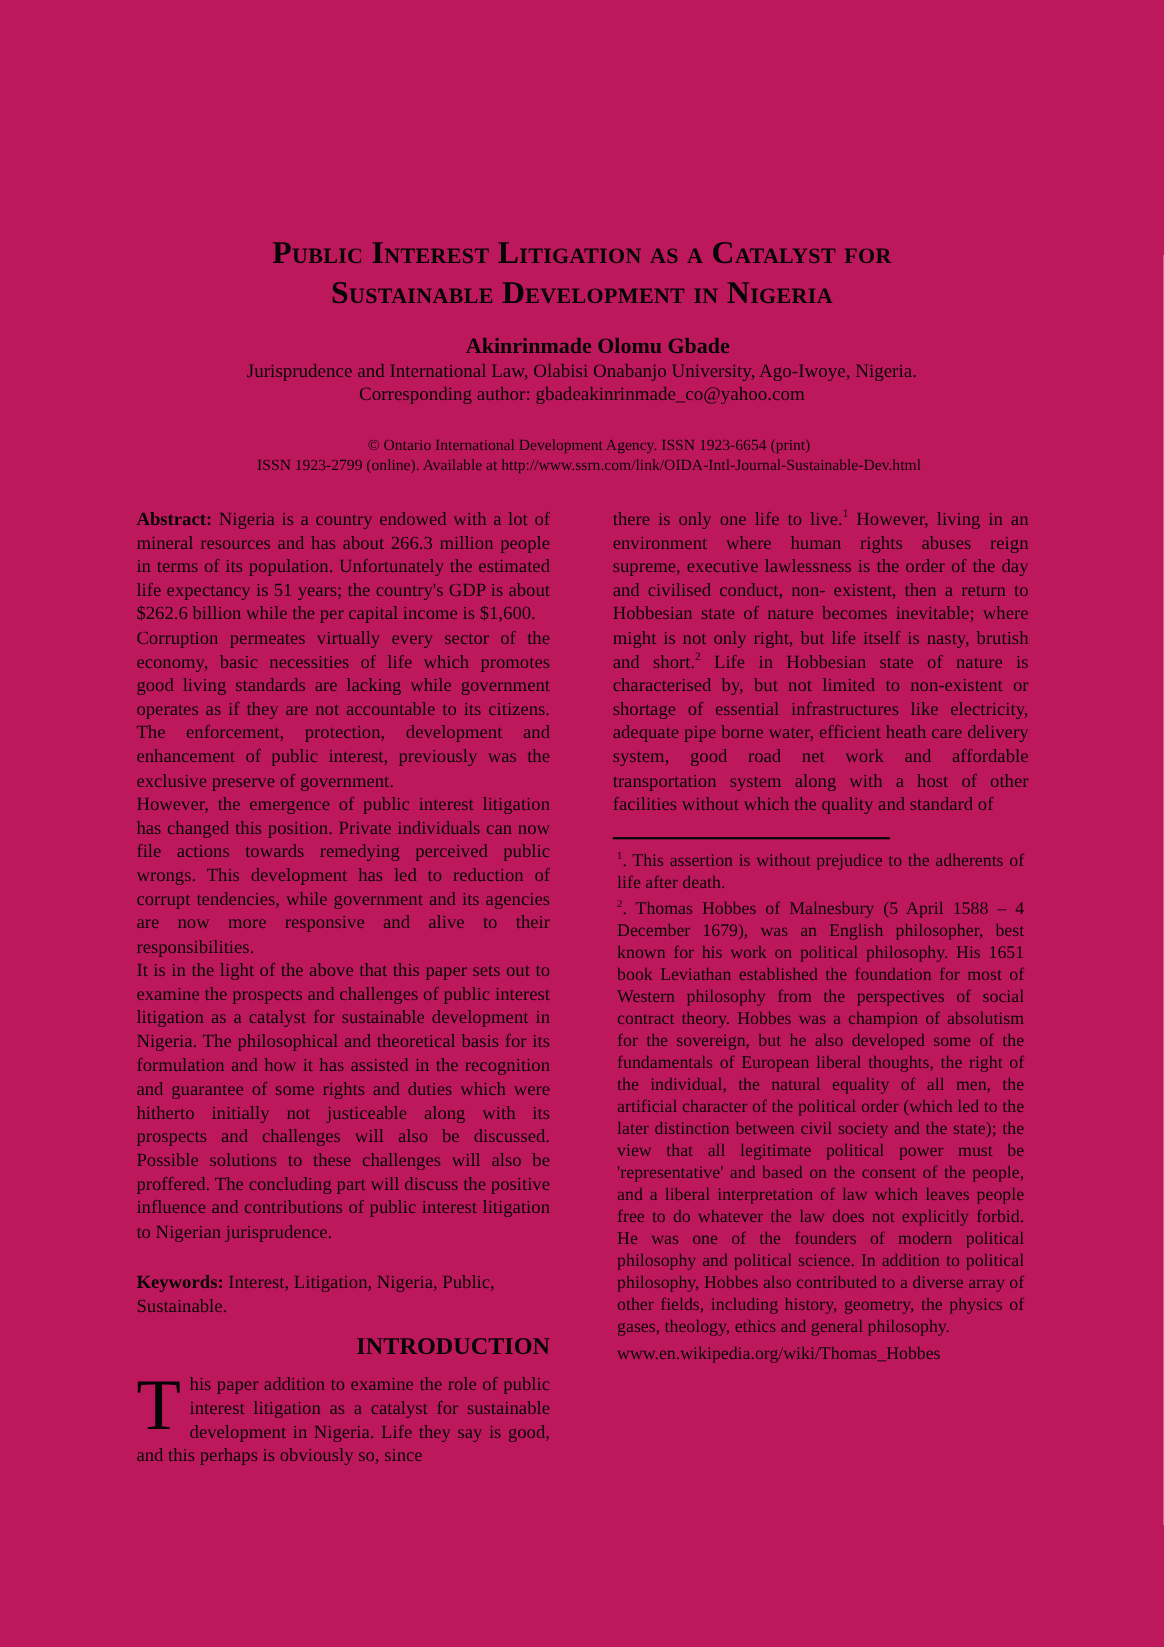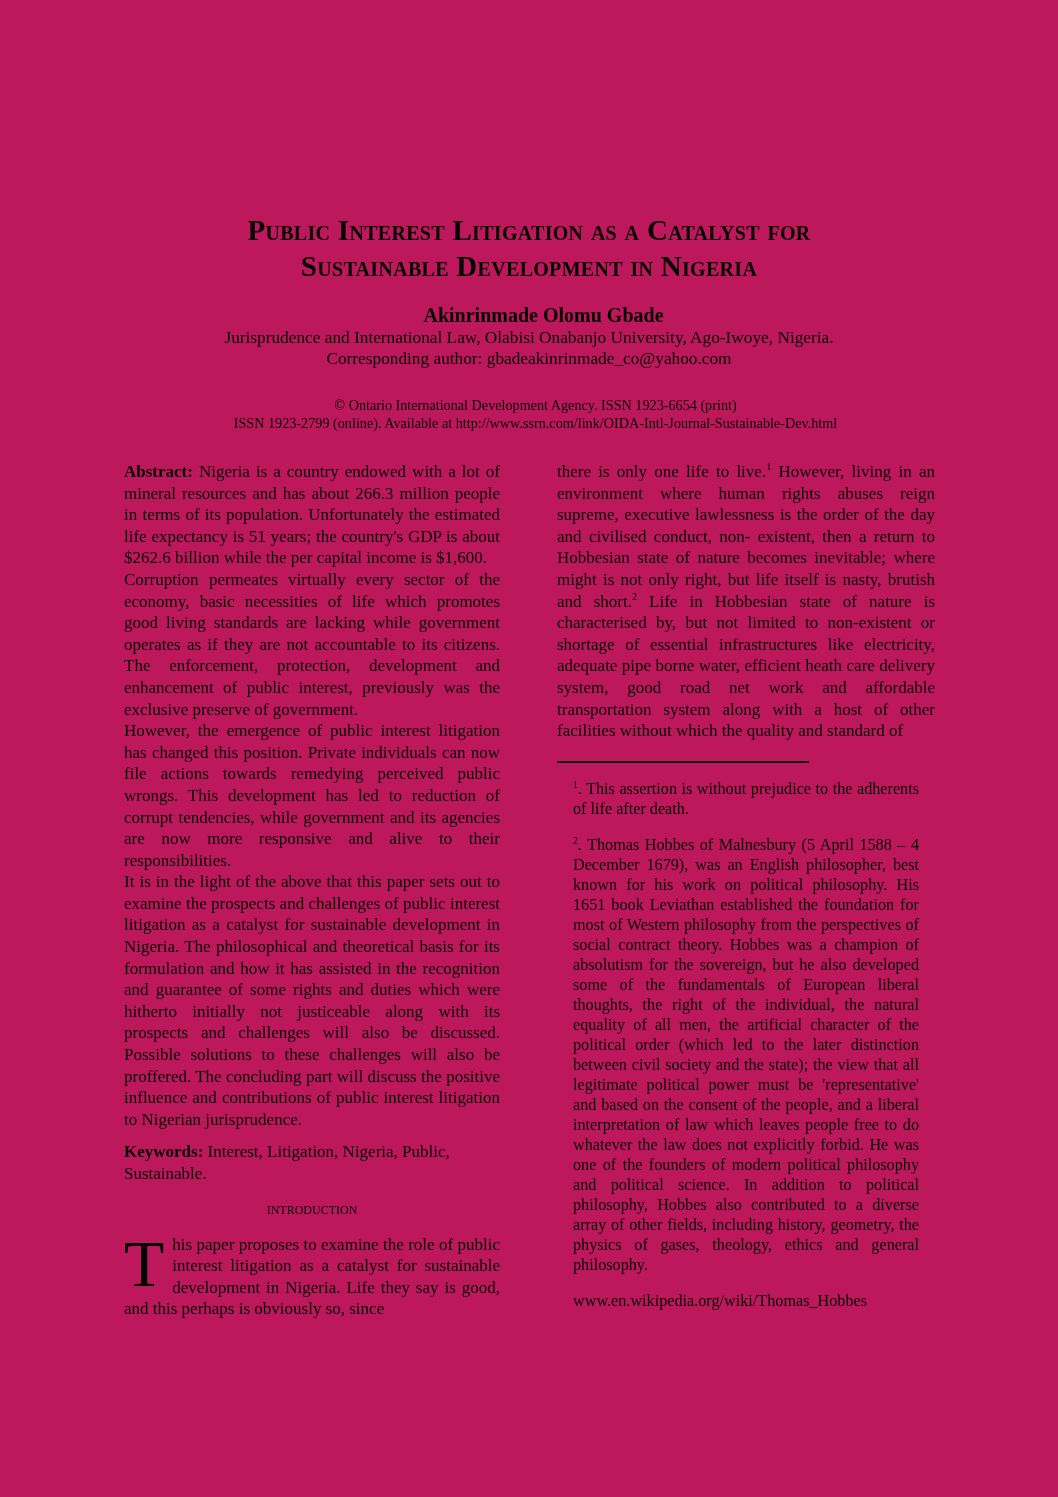--- a/index.html
+++ b/index.html
@@ -51,29 +51,29 @@
   }
   .col-left  { width: 376px; margin-right: 57px; }
   .col-right { width: 378px; }
   .body-text, .body-text p {
     font-size: 17px;
     line-height: 21.6px;
     text-align: justify;
   }
   .body-text p { margin: 0; }
   p.keywords {
-    margin-top: 11px;
+    margin-top: 25px;
     text-align: left;
   }
   .bold-label { font-weight: bold; }
   .section-heading {
     margin: 14px 0 13px 0;
-    text-align: center;
-    font-weight: normal;
-    font-size: 12px;
+    text-align: right;
+    font-weight: bold;
+    font-size: 22px;
     line-height: 22px;
   }
   .dropcap {
     float: left;
     font-size: 66px;
     line-height: 54px;
     padding: 3px 8px 0 0;
   }
   sup.fn-ref, sup.fn-marker {
     font-size: 0.6em;
@@ -84,21 +84,21 @@
     width: 252px;
     height: 0;
     border-top: 2px solid #050505;
     margin: 19px 0 9px 0;
   }
   .footnotes, .footnotes p {
     font-size: 16.2px;
     line-height: 20px;
     text-align: justify;
   }
-  .footnotes p { margin: 16px; }
+  .footnotes p { margin: 4px; }
   .fn-line { text-align: left; }
 </style>
 </head>
 <body>
 
 <div class="page">
 
   <div class="front-matter">
     <div class="paper-title">
       <div>Public Interest Litigation as a Catalyst for</div>
@@ -115,21 +115,21 @@
 
   <div class="columns">
 
     <div class="col-left body-text">
       <p><span class="bold-label">Abstract:</span><span> Nigeria is a country endowed with a lot of mineral resources and has about 266.3 million people in terms of its population. Unfortunately the estimated life expectancy is 51 years; the country's GDP is about $262.6 billion while the per capital income is $1,600.</span></p>
       <p>Corruption permeates virtually every sector of the economy, basic necessities of life which promotes good living standards are lacking while government operates as if they are not accountable to its citizens. The enforcement, protection, development and enhancement of public interest, previously was the exclusive preserve of government.</p>
       <p>However, the emergence of public interest litigation has changed this position. Private individuals can now file actions towards remedying perceived public wrongs. This development has led to reduction of corrupt tendencies, while government and its agencies are now more responsive and alive to their responsibilities.</p>
       <p>It is in the light of the above that this paper sets out to examine the prospects and challenges of public interest litigation as a catalyst for sustainable development in Nigeria. The philosophical and theoretical basis for its formulation and how it has assisted in the recognition and guarantee of some rights and duties which were hitherto initially not justiceable along with its prospects and challenges will also be discussed. Possible solutions to these challenges will also be proffered. The concluding part will discuss the positive influence and contributions of public interest litigation to Nigerian jurisprudence.</p>
       <p class="keywords"><span class="bold-label">Keywords:</span><span>  Interest, Litigation, Nigeria, Public, Sustainable.</span></p>
       <div class="section-heading">INTRODUCTION</div>
-      <p><span class="dropcap">T</span><span>his paper proposes to examine the role of public interest litigation as a catalyst for sustainable development in Nigeria. Life they say is good, and this perhaps is obviously so, since</span></p>
+      <p><span class="dropcap">T</span><span>his paper addition to examine the role of public interest litigation as a catalyst for sustainable development in Nigeria. Life they say is good, and this perhaps is obviously so, since</span></p>
     </div>
 
     <div class="col-right">
       <div class="body-text">
         <p><span>there is only one life to live.</span><sup class="fn-ref">1</sup><span> However, living in an environment where human rights abuses reign supreme, executive lawlessness is the order of the day and civilised conduct, non- existent, then a return to Hobbesian state of nature becomes inevitable; where might is not only right, but life itself is nasty, brutish and short.</span><sup class="fn-ref">2</sup><span> Life in Hobbesian state of nature is characterised by, but not limited to non-existent or shortage of essential infrastructures like electricity, adequate pipe borne water, efficient heath care delivery system, good road net work and affordable transportation system along with a host of other facilities without which the quality and standard of</span></p>
       </div>
 
       <div class="footnote-separator"></div>
 
       <div class="footnotes">

